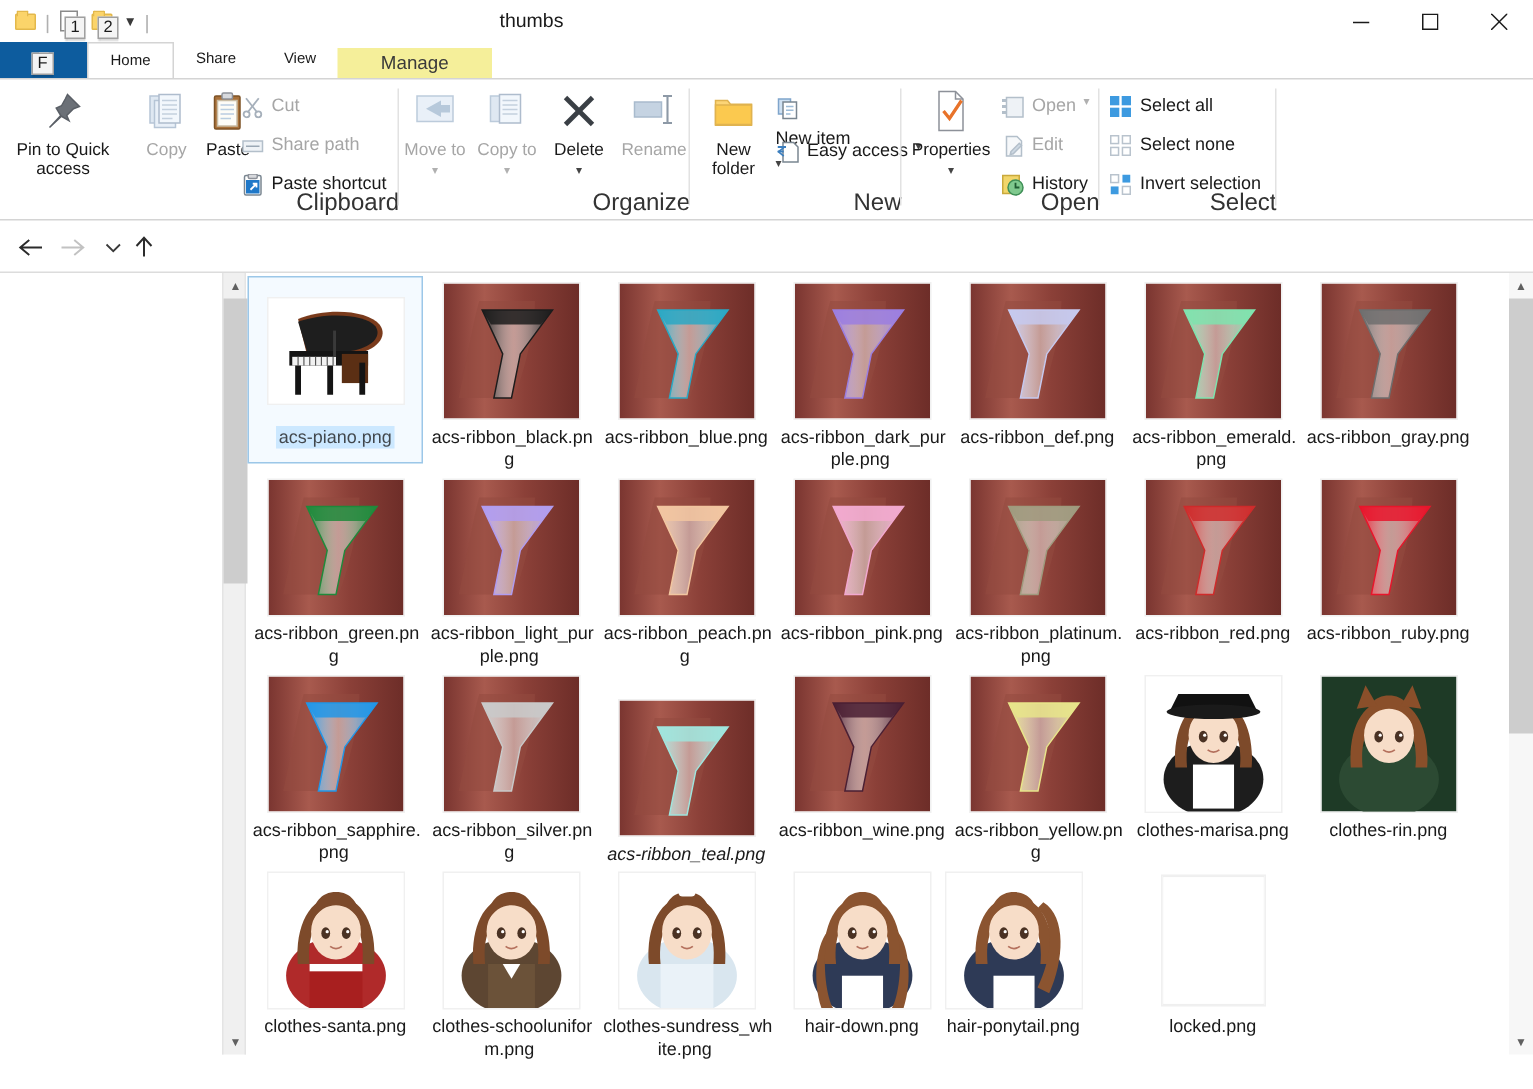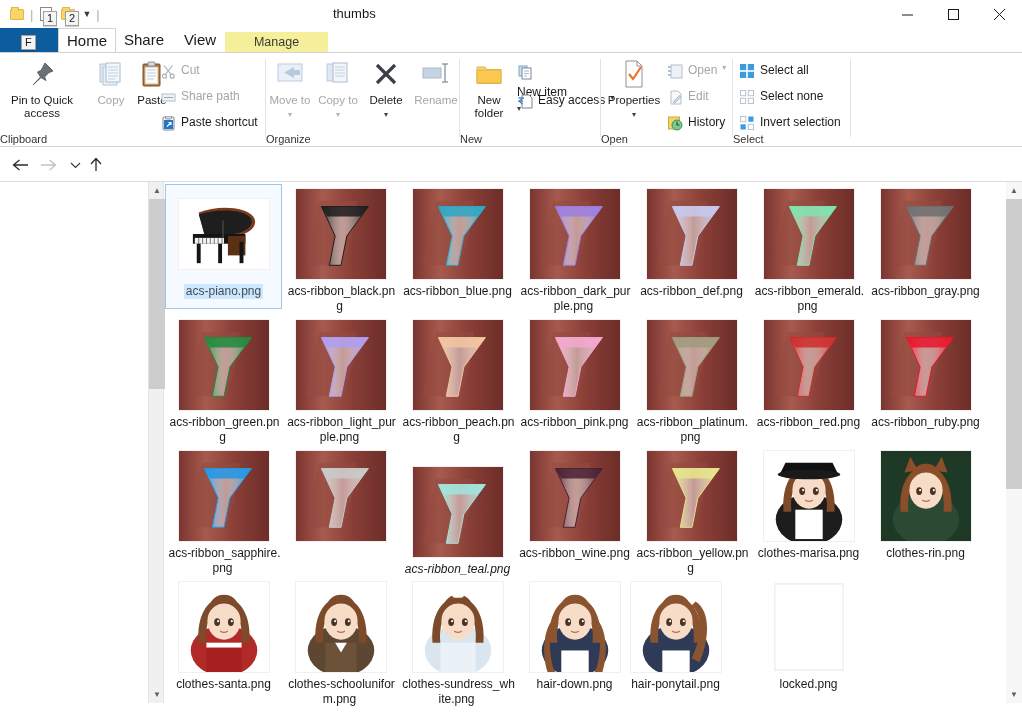--- a/index.html
+++ b/index.html
@@ -60,21 +60,21 @@
     position: absolute; left: 0; top: 28px; width: 1022px; height: 24px;
     background: #ffffff;
   }
   .filetab {
     position: absolute; left: 0; top: 0; width: 58px; height: 24px;
     background: #0d5c9e;
   }
   .filetab-label { color: #fff; font-size: 13px; line-height: 24px; text-align: center; }
   .tab {
     position: absolute; top: 0; height: 24px; line-height: 24px;
-    font-size: 15px; color: #1a1a1a; text-align: center;
+    font-size: 10px; color: #1a1a1a; text-align: center;
   }
   .tab.active {
     background: #ffffff; border: 1px solid #d4d4d4; border-bottom: none;
     line-height: 23px;
   }
   .ctxhdr {
     position: absolute; left: 225px; top: 4px; width: 103px; height: 24px;
     background: #f5ef9a; color: #3a3a3a; font-size: 12.5px; text-align: center; line-height: 20px;
   }
   .ctxtab {
@@ -89,22 +89,22 @@
   }
 
   
   .ribbon {
     position: absolute; left: 0; top: 52px; width: 1022px; height: 95px;
     background: #ffffff; border-top: 1px solid #d4d4d4; border-bottom: 1px solid #d4d4d4;
   }
   .group { position: absolute; top: 0; height: 94px; }
   .group-sep { position: absolute; top: 6px; width: 1px; height: 78px; background: #e2e2e2; }
   .group-label {
-    position: absolute; bottom: 2px; width: 100%; text-align: left;
-    font-size: 11px; color: #333;
+    position: absolute; bottom: 2px; width: 100%; text-align: right;
+    font-size: 16px; color: #333;
   }
   .bigbtn {
     position: absolute; top: 4px; display: flex; flex-direction: column;
     align-items: center; justify-content: flex-start; width: 78px;
   }
   .bigbtn .cap { font-size: 11.5px; color: #1a1a1a; text-align: center; line-height: 13px; margin-top: 3px; }
   .bigbtn.dis .cap { color: #a6a6a6; }
   .icn { height: 34px; display: flex; align-items: center; justify-content: center; }
   .smallrow {
     position: absolute; display: flex; align-items: flex-start; gap: 5px; height: 19px;
@@ -989,20 +989,21 @@
         <stop offset="0.6" stop-color="#8b4038"></stop>
                   <stop offset="1" stop-color="#6d2d28"></stop>
       </linearGradient>
     </defs>
     <rect x="0" y="0" width="92" height="92" fill="url(#bgw)"></rect>
     <path d="M10 78 C16 50 20 26 24 12 L62 12 C62 30 56 56 48 78 Z" fill="#934a40" opacity="0.55"></path>
     <path d="M26 18 L74 18 L52 48 L46 78 L34 78 L40 48 Z" fill="url(#gc9c9c9)" stroke="#c9c9c9" stroke-width="1"></path>
     <path d="M26 18 L74 18 L66 28 L32 28 Z" fill="#c9c9c9" opacity="0.85"></path>
   </svg>
           </div>
+          <div class="fname-wrap"><span class="fname">acs-ribbon_silver.png</span></div>
         </div>
         <div class="cell" style="left: 234px; top: 280px; font-style: italic;">
           <div class="thumbwrap">
             <svg class="thumbimg" width="92" height="92" viewBox="0 0 92 92">
     <defs>
       <linearGradient id="g9fe5dd" x1="0" y1="0" x2="1" y2="0">
         <stop offset="0" stop-color="#9fe5dd"></stop>
         <stop offset="0.45" stop-color="#ffffff" stop-opacity="0.45"></stop>
         <stop offset="1" stop-color="#9fe5dd"></stop>
       </linearGradient>

